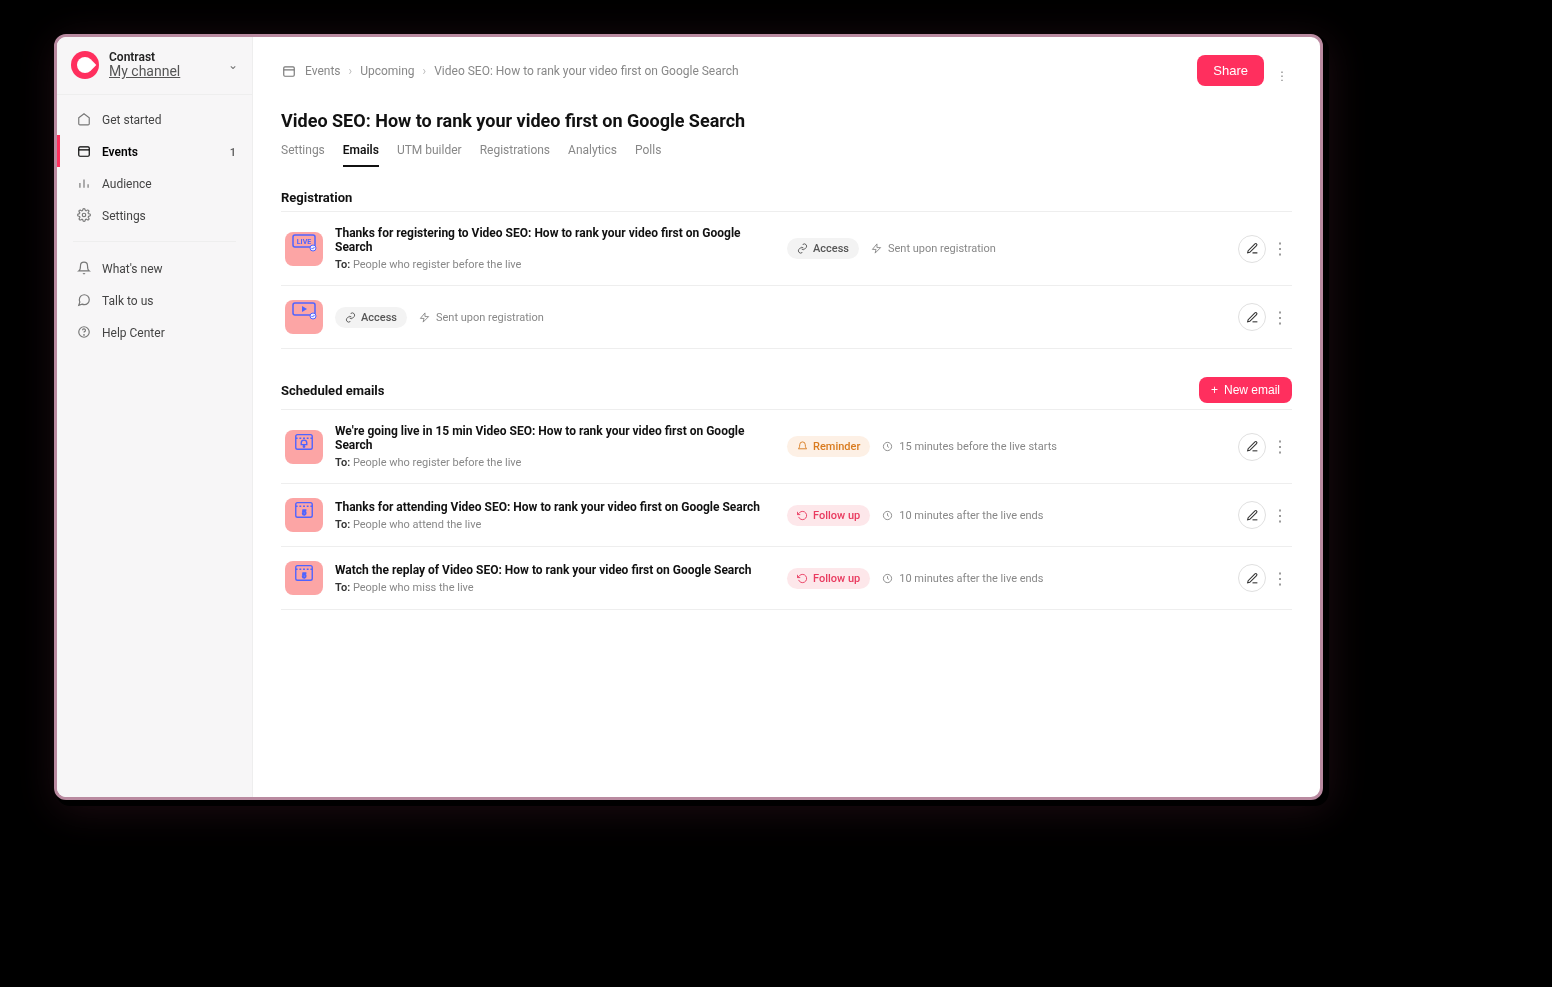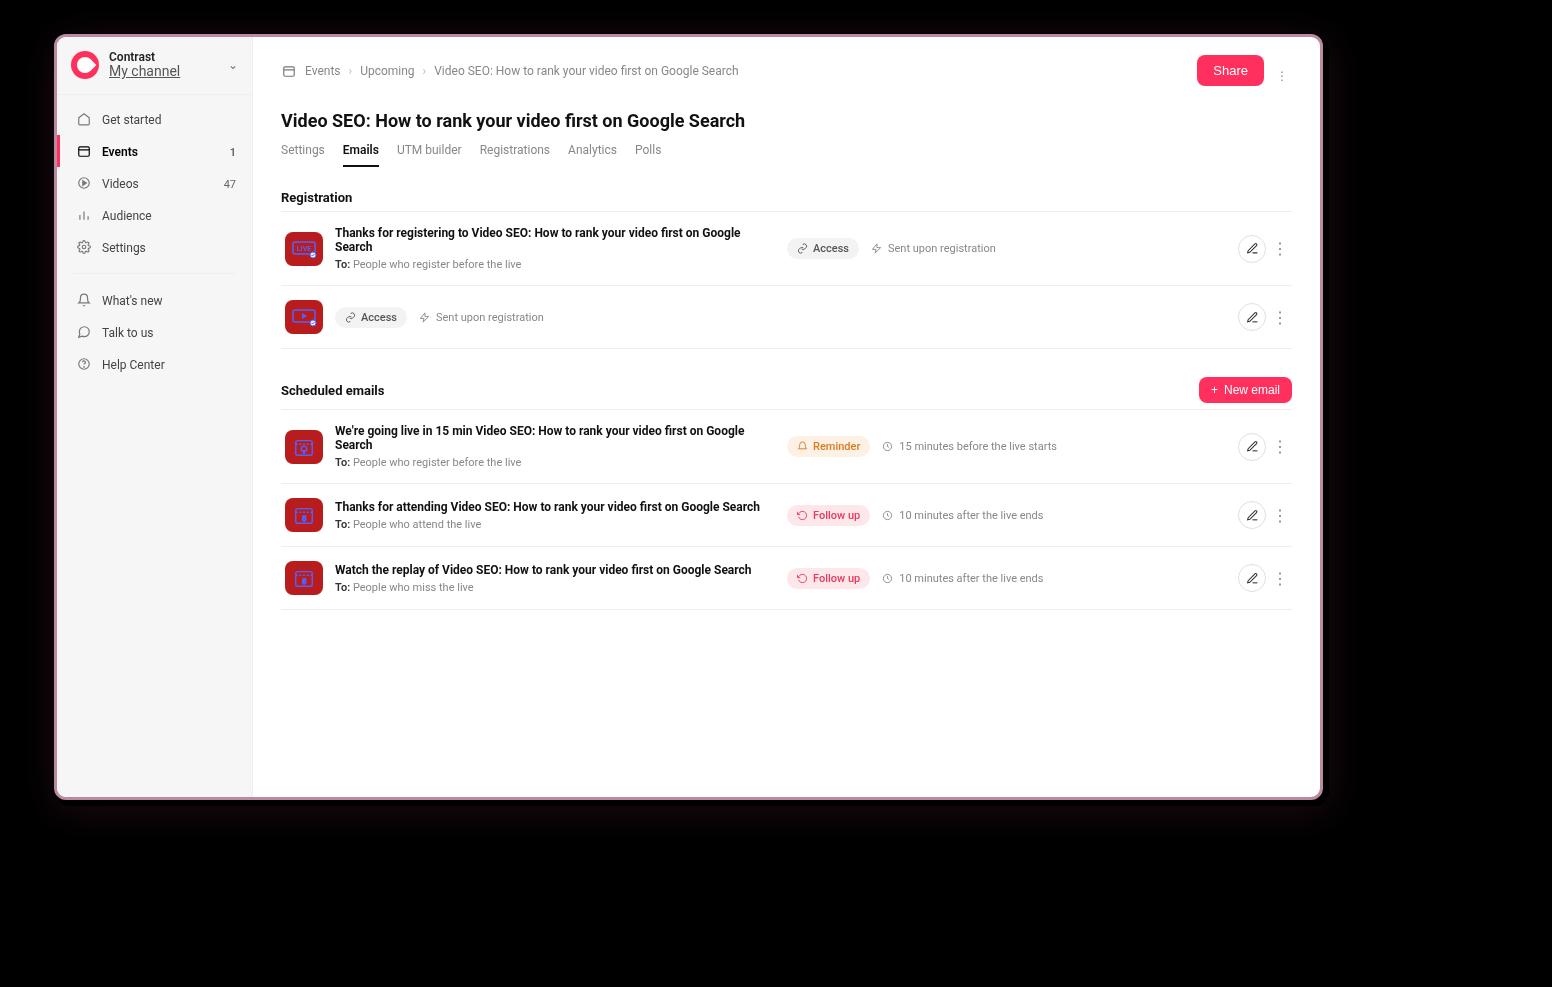--- a/index.html
+++ b/index.html
@@ -128,23 +128,23 @@
   }
   .email-list { border-top:1px solid #eee; margin-bottom: 28px;}
   .email-row {
     display:flex; align-items:center;
     padding: 14px 4px;
     border-bottom: 1px solid #eee;
     gap: 12px;
   }
   .email-icon-wrap {
     width: 38px; height: 34px;
-    background: #b91c1c;
+    background: #fca5a5;
     border-radius: 8px;
-    display:flex; align-items:center; justify-content:center;
+    display:flex; align-items:flex-start; justify-content:center;
     flex-shrink:0;
   }
   .email-text { flex-basis: 440px; flex-grow:0; flex-shrink:0; }
   .email-subject { font-size:12px; font-weight:700; color:#111; margin-bottom:4px;}
   .email-to { font-size:11px; color:#888;}
   .email-to strong { color:#333; font-weight:600;}
   .chip {
     display:inline-flex; align-items:center; gap:5px;
     padding: 4px 10px; border-radius: 12px; font-size:11px; font-weight:500;
   }
@@ -190,30 +190,20 @@
       </div>
       <div class="nav-item active">
         <span class="nav-icon">
           <svg width="14" height="14" viewBox="0 0 24 24" fill="none" stroke="currentColor" stroke-width="2">
               <rect x="3" y="5" width="18" height="16" rx="2"></rect>
               <line x1="3" y1="10" x2="21" y2="10"></line>
             </svg>
         </span>
         <span>Events</span>
         <span class="nav-badge">1</span>
-      </div>
-      <div class="nav-item">
-        <span class="nav-icon">
-          <svg width="14" height="14" viewBox="0 0 24 24" fill="none" stroke="currentColor" stroke-width="2">
-              <circle cx="12" cy="12" r="9"></circle>
-              <polygon points="10,8 16,12 10,16" fill="currentColor"></polygon>
-            </svg>
-        </span>
-        <span>Videos</span>
-        <span class="nav-badge">47</span>
       </div>
       <div class="nav-item">
         <span class="nav-icon">
           <svg width="14" height="14" viewBox="0 0 24 24" fill="none" stroke="currentColor" stroke-width="2">
               <line x1="5" y1="20" x2="5" y2="12"></line>
               <line x1="12" y1="20" x2="12" y2="6"></line>
               <line x1="19" y1="20" x2="19" y2="14"></line>
             </svg>
         </span>
         <span>Audience</span>

